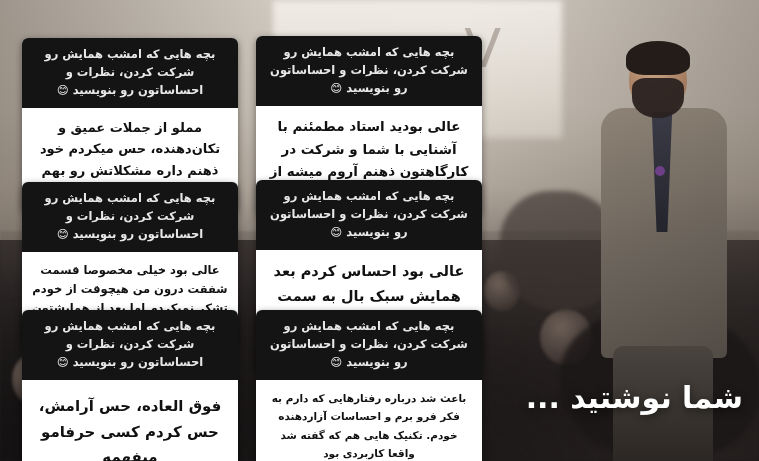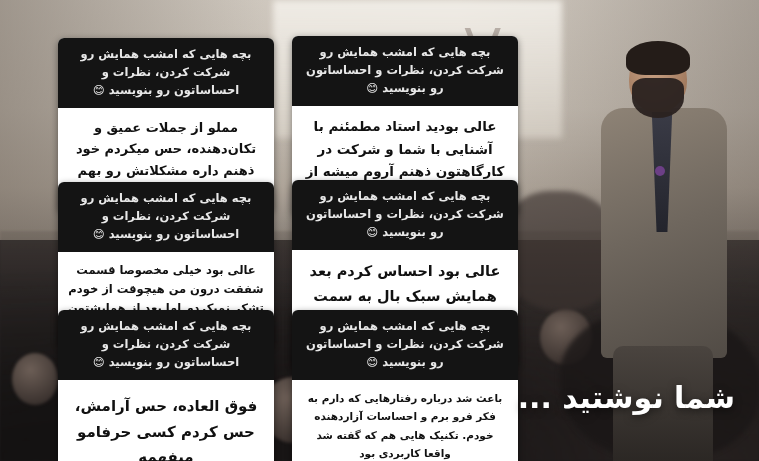--- a/index.html
+++ b/index.html
@@ -126,21 +126,20 @@
     border-radius: 10px 10px 0 0;
   }
 
   
   .card {
     position: absolute;
     background: #ffffff;
     border-radius: 6px;
     box-shadow: 0 2px 7px rgba(0,0,0,0.45);
     overflow: hidden;
-    margin-left: 36px;
   }
   .card-header {
     background: #141414;
     color: #e8e8e8;
     padding: 8px 10px 9px 10px;
     font-size: 11.5px;
     line-height: 1.55;
     text-align: center;
     font-weight: 700;
     direction: rtl;
@@ -168,21 +167,21 @@
 
   #card-5 { left: 22px;  top: 310px; width: 216px; }
   #card-5 .card-body { font-size: 15px; line-height: 1.7; padding: 14px 10px 16px; }
 
   #card-6 { left: 256px; top: 310px; width: 226px; }
   #card-6 .card-body { font-size: 10.5px; line-height: 1.72; }
 
   
   .watermark {
     position: absolute;
-    right: 24px;
+    right: 16px;
     bottom: 46px;
     color: #ffffff;
     font-size: 30px;
     font-weight: 700;
     letter-spacing: -0.5px;
     direction: rtl;
     text-shadow: 0 2px 8px rgba(0,0,0,0.55);
   }
 </style>
 </head>

